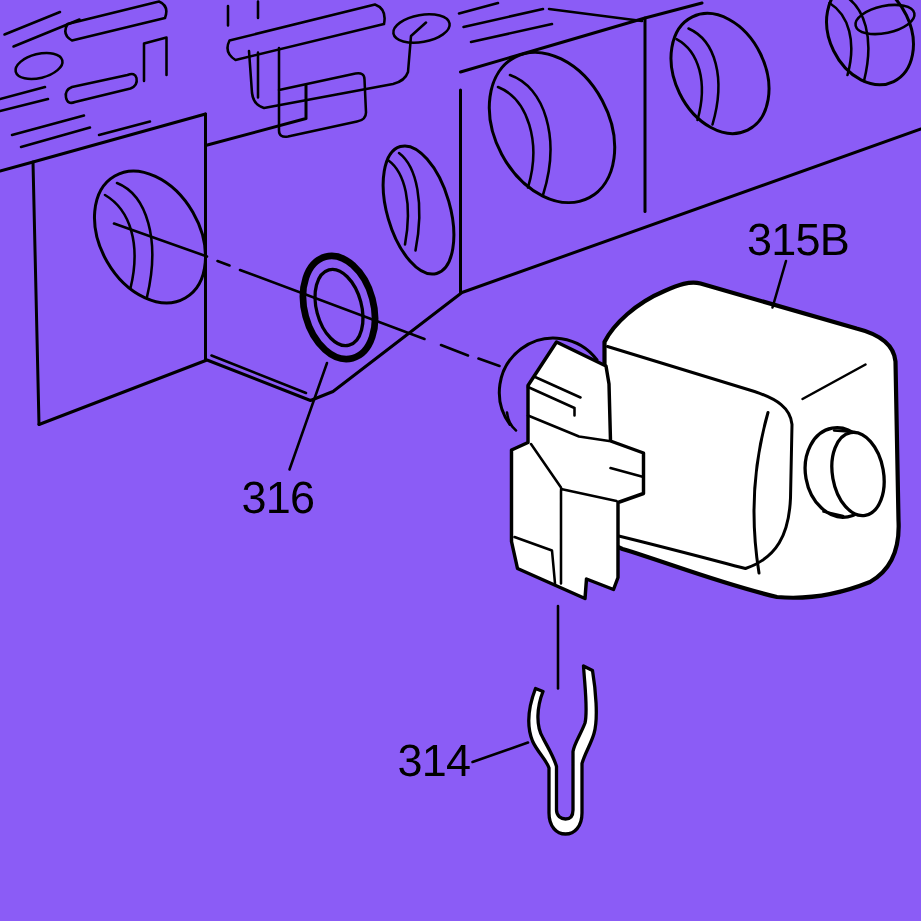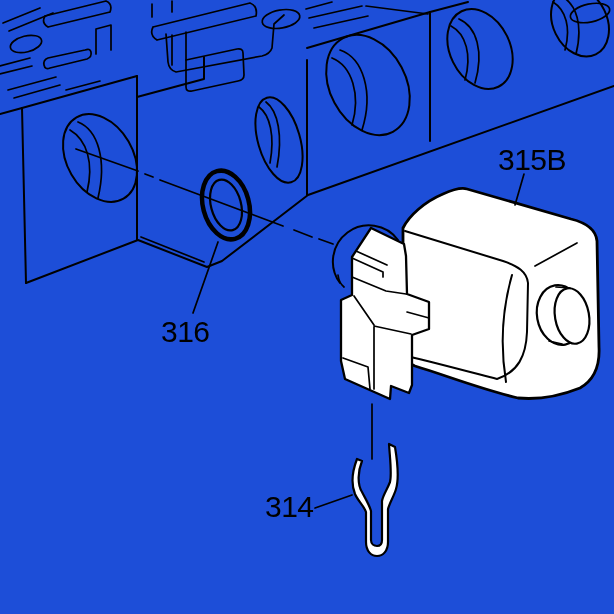--- a/index.html
+++ b/index.html
@@ -1,20 +1,20 @@
 <!DOCTYPE html>
 <html><head>
 <meta charset="utf-8">
 <style>
   html, body { margin: 0; padding: 0; background: #ffffff; }
   .stage {
     position: relative;
     width: 614px;
     height: 614px;
-    background: #1d4ed8;
+    background: #8b5cf6;
     overflow: hidden;
     font-family: "Liberation Sans", sans-serif;
   }
   svg { position: absolute; left: 0; top: 0; }
   .ln   { fill: none; stroke: #000; stroke-width: 2;   stroke-linecap: round; stroke-linejoin: round; }
   .thin { fill: none; stroke: #000; stroke-width: 1.7; stroke-linecap: round; stroke-linejoin: round; }
   .part { fill: #ffffff; stroke: #000; stroke-linecap: round; stroke-linejoin: round; }
   .callout-text { font-family: "Liberation Sans", sans-serif; font-size: 30px; fill: #000; letter-spacing: -0.5px; }
 </style>
 </head>

